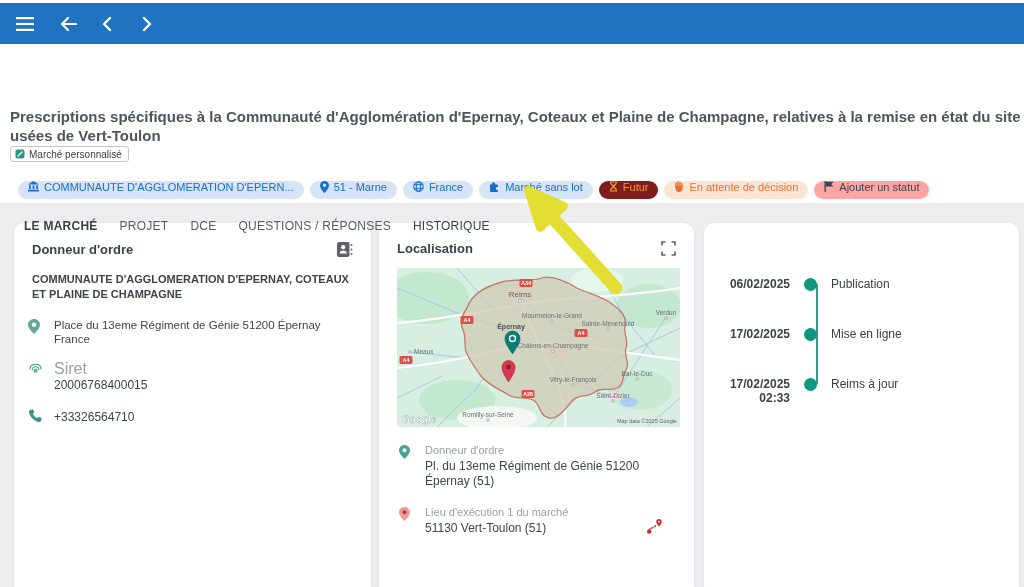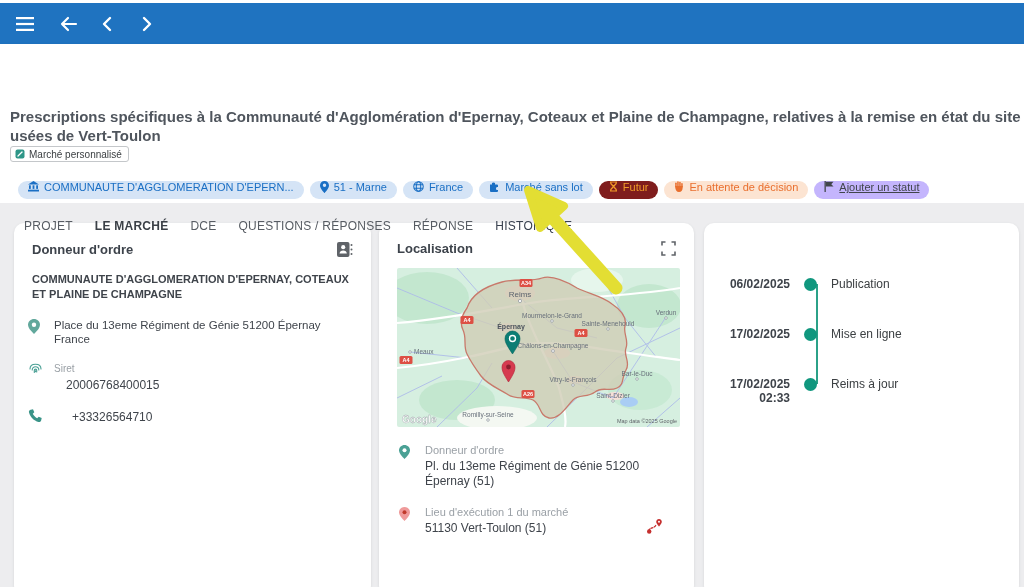--- a/index.html
+++ b/index.html
@@ -21,21 +21,21 @@
   .title .l1 { white-space:nowrap; }
   .badge { position:absolute; left:10px; top:102px; display:inline-flex; align-items:center; gap:4px; height:16px; padding:0 6px 0 4px; border:1px solid #c4c7ca; border-radius:3px; font-size:10px; color:#3c4043; background:#fff; }
 
   
   .chips { position:absolute; left:18px; top:137px; display:flex; gap:6px; align-items:center; }
   .chip { display:inline-flex; align-items:flex-start; gap:5px; height:18px; padding:0 10px; border-radius:9px; font-size:11px; white-space:nowrap; cursor:pointer; }
   .chip svg { flex:0 0 auto; }
   .chip-blue { background:#d5e4f6; color:#1a6fc4; }
   .chip-amber { background:#7f1d1d; color:#f09b28; }
   .chip-orange { background:#fce4d2; color:#e96f2e; }
-  .chip-gray { background:#c4b5fd; color:#40454b;text-decoration:underline; }
+  .chip-gray { background:#fca5a5; color:#40454b; }
 
   
   .tabs { position:absolute; left:0; top:163px; width:1024px; height:37px; display:flex; padding-left:13px; }
   .tab { position:relative; display:flex; align-items:center; padding:0 11px; font-size:12px; letter-spacing:.25px; color:#575c63; cursor:pointer; }
   .tab.active { color:#3b4047; font-weight:bold; }
   .tab.active::after { content:""; position:absolute; left:0; right:0; bottom:-2px; height:3px; background:#4285ca; }
   .tab .hl-box { position:absolute; left:-7px; right:-3px; top:1px; height:21px; background:rgba(142,164,218,.88); border:2px solid #242936; border-radius:7px; z-index:0; }
   .tab span { position:relative; z-index:1; }
   .tab.highlighted span { color:#39414f; }
 
@@ -46,21 +46,21 @@
   .card2 { left:379px; width:315px; }
   .card3 { left:704px; width:315px; }
   .card-head { display:flex; justify-content:space-between; align-items:center; padding:18px 18px 0 18px; }
   .card-title { font-size:13px; font-weight:bold; color:#3d434b; }
 
   
   .org-name { margin:14px 18px 0 18px; font-size:11px; font-weight:bold; color:#3f444b; line-height:15px; }
   .info-row { display:flex; margin:16px 18px 0 14px; }
   .info-row .ico { width:26px; flex:0 0 26px; display:flex; justify-content:flex-start; padding-top:1px; }
   .info-row .txt { font-size:11.5px; color:#3f444b; line-height:14px; }
-  .info-row .lbl { font-size:10px; color:#9aa0a6; line-height:14px; }
+  .info-row .lbl { font-size:16px; color:#9aa0a6; line-height:14px; }
 
   
   .map-wrap { position:relative; margin:12px 16px 0 18px; width:283px; height:159px; border-radius:2px; overflow:hidden; cursor:grab; }
   .legend-row { display:flex; margin:16px 18px 0 20px; position:relative; }
   .legend-row .ico { width:26px; flex:0 0 26px; padding-top:2px; }
   .legend-row .lbl { font-size:11px; color:#9aa0a6; line-height:14px; }
   .legend-row .val { font-size:12px; color:#3f444b; line-height:15px; margin-top:2px; max-width:215px; }
   .route-btn { position:absolute; right:12px; top:12px; cursor:pointer; }
 
   
@@ -174,34 +174,31 @@
       <div class="chip chip-gray">
         <svg width="10" height="11" viewBox="0 0 10 11" fill="currentColor">
             <rect x="0.5" y="0" width="1.3" height="11"></rect>
             <path d="M1.8 0.8 H9.5 L7.3 3.2 L9.5 5.6 H1.8 Z"></path>
           </svg>
         <span>Ajouter un statut</span>
       </div>
     </div>
 
     <div class="tabs">
+      <div class="tab active">
+          <span>LE MARCHÉ</span>
+        </div>
       <div class="tab">
           <span>PROJET</span>
         </div>
-      <div class="tab active">
-          <span>LE MARCHÉ</span>
-        </div>
       <div class="tab">
           <span>DCE</span>
         </div>
       <div class="tab">
           <span>QUESTIONS / RÉPONSES</span>
-        </div>
-      <div class="tab">
-          <span>RÉPONSE</span>
         </div>
       <div class="tab highlighted">
         <div class="hl-box"></div>
         <span>HISTORIQUE</span>
       </div>
     </div>
   </div>
 
   <div class="main">
 
@@ -231,30 +228,30 @@
         <div class="ico">
           <svg width="15" height="15" viewBox="0 0 15 15" fill="none" stroke="#4aa095" stroke-width="1.1" stroke-linecap="round">
               <path d="M2 6 C2 3 4.4 1.2 7.5 1.2 C10.6 1.2 13 3 13 6"></path>
               <path d="M4.2 7 C4.2 5 5.6 3.8 7.5 3.8 C9.4 3.8 10.8 5 10.8 7"></path>
               <path d="M6.3 9.5 V7.2 C6.3 6.5 6.8 6.1 7.5 6.1 C8.2 6.1 8.7 6.5 8.7 7.2 V9"></path>
               <circle cx="7.5" cy="8.2" r="0.4" fill="#4aa095"></circle>
             </svg>
         </div>
         <div>
           <div class="lbl">Siret</div>
-          <div class="txt" style="margin-top:2px; font-size:12px;margin-left:12px;">20006768400015</div>
+          <div class="txt" style="margin-top:2px; font-size:12px;">20006768400015</div>
         </div>
       </div>
       <div class="info-row">
         <div class="ico">
           <svg width="14" height="14" viewBox="0 0 14 14">
               <path d="M2.8 0.8 L5 0.3 L6.3 3.3 L4.8 4.8 C5.4 6.4 7.6 8.6 9.2 9.2 L10.7 7.7 L13.7 9 L13.2 11.2 C13 12.5 11.8 13.4 10.5 13 C5.9 11.7 2.3 8.1 1 3.5 C0.6 2.2 1.5 1 2.8 0.8 Z" fill="#3a9488"></path>
             </svg>
         </div>
-        <div class="txt" style="font-size:12px; padding-top:2px;margin-left:18px;">+33326564710</div>
+        <div class="txt" style="font-size:12px; padding-top:2px;">+33326564710</div>
       </div>
     </div>
 
     <div class="card card2">
       <div class="card-head">
         <div class="card-title">Localisation</div>
         <svg width="15" height="15" viewBox="0 0 15 15" fill="none" stroke="#5f6368" stroke-width="1.6">
             <path d="M1 4.5 V1 H4.5 M10.5 1 H14 V4.5 M14 10.5 V14 H10.5 M4.5 14 H1 V10.5"></path>
           </svg>
       </div>

